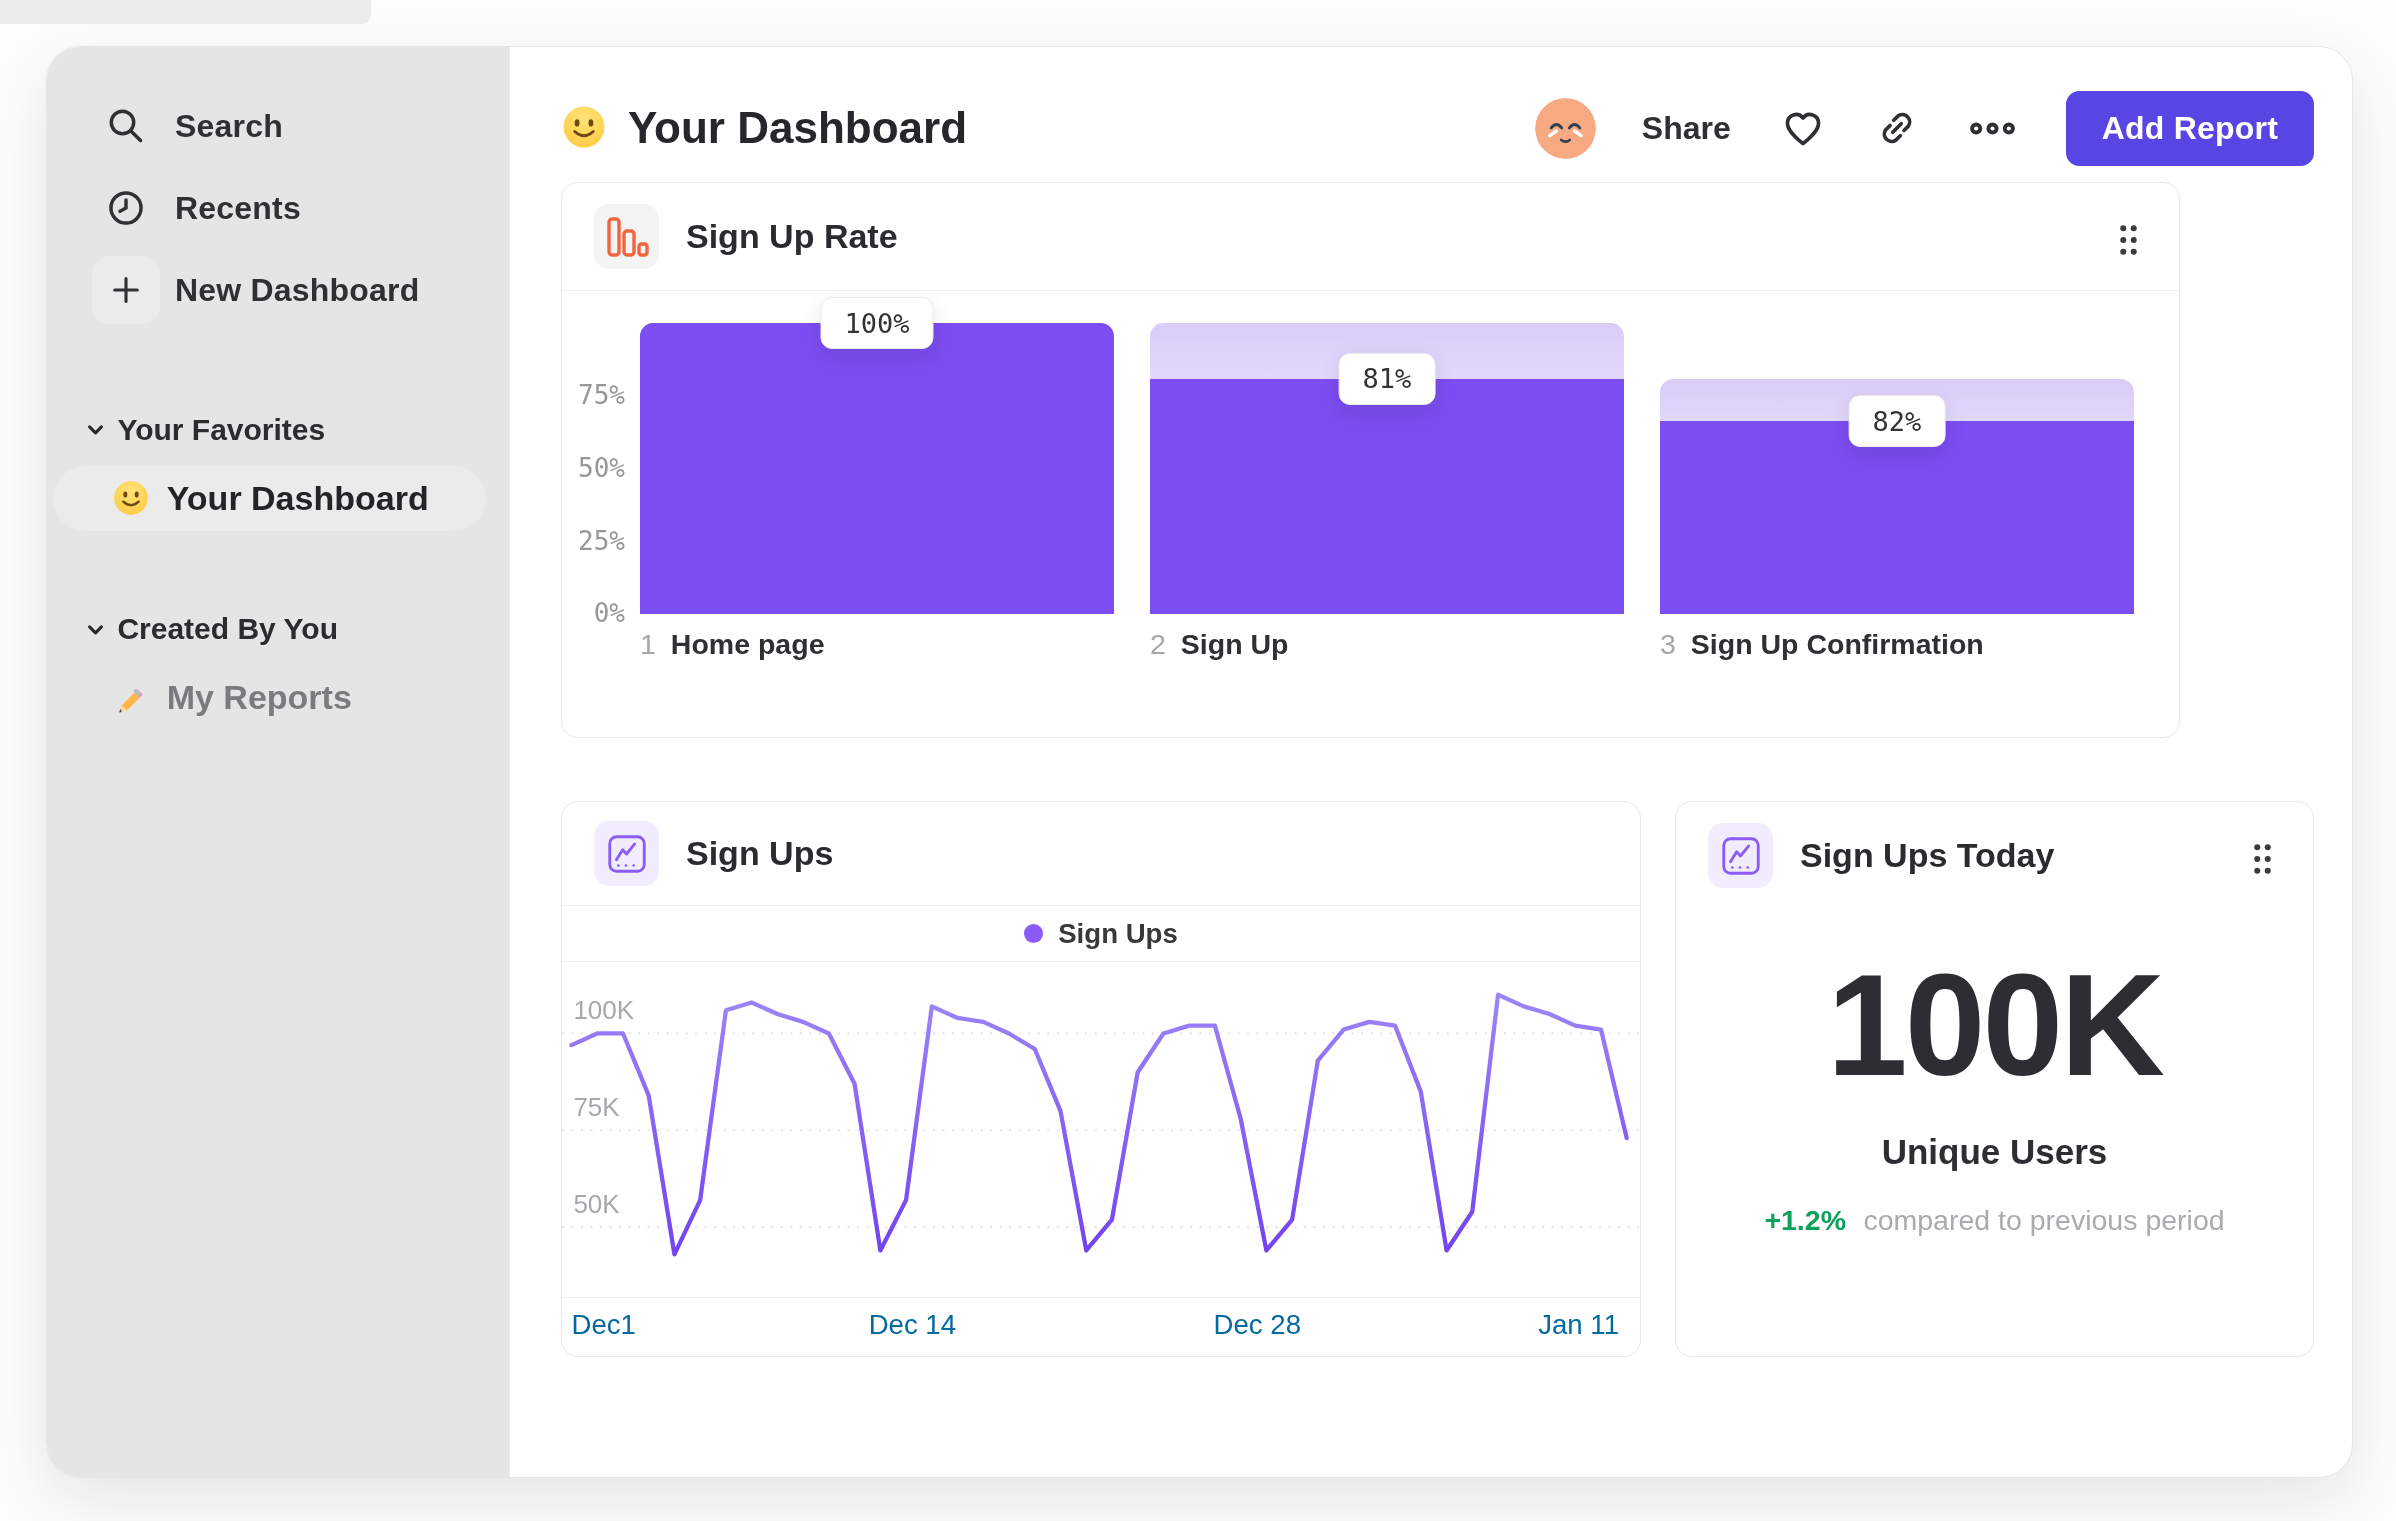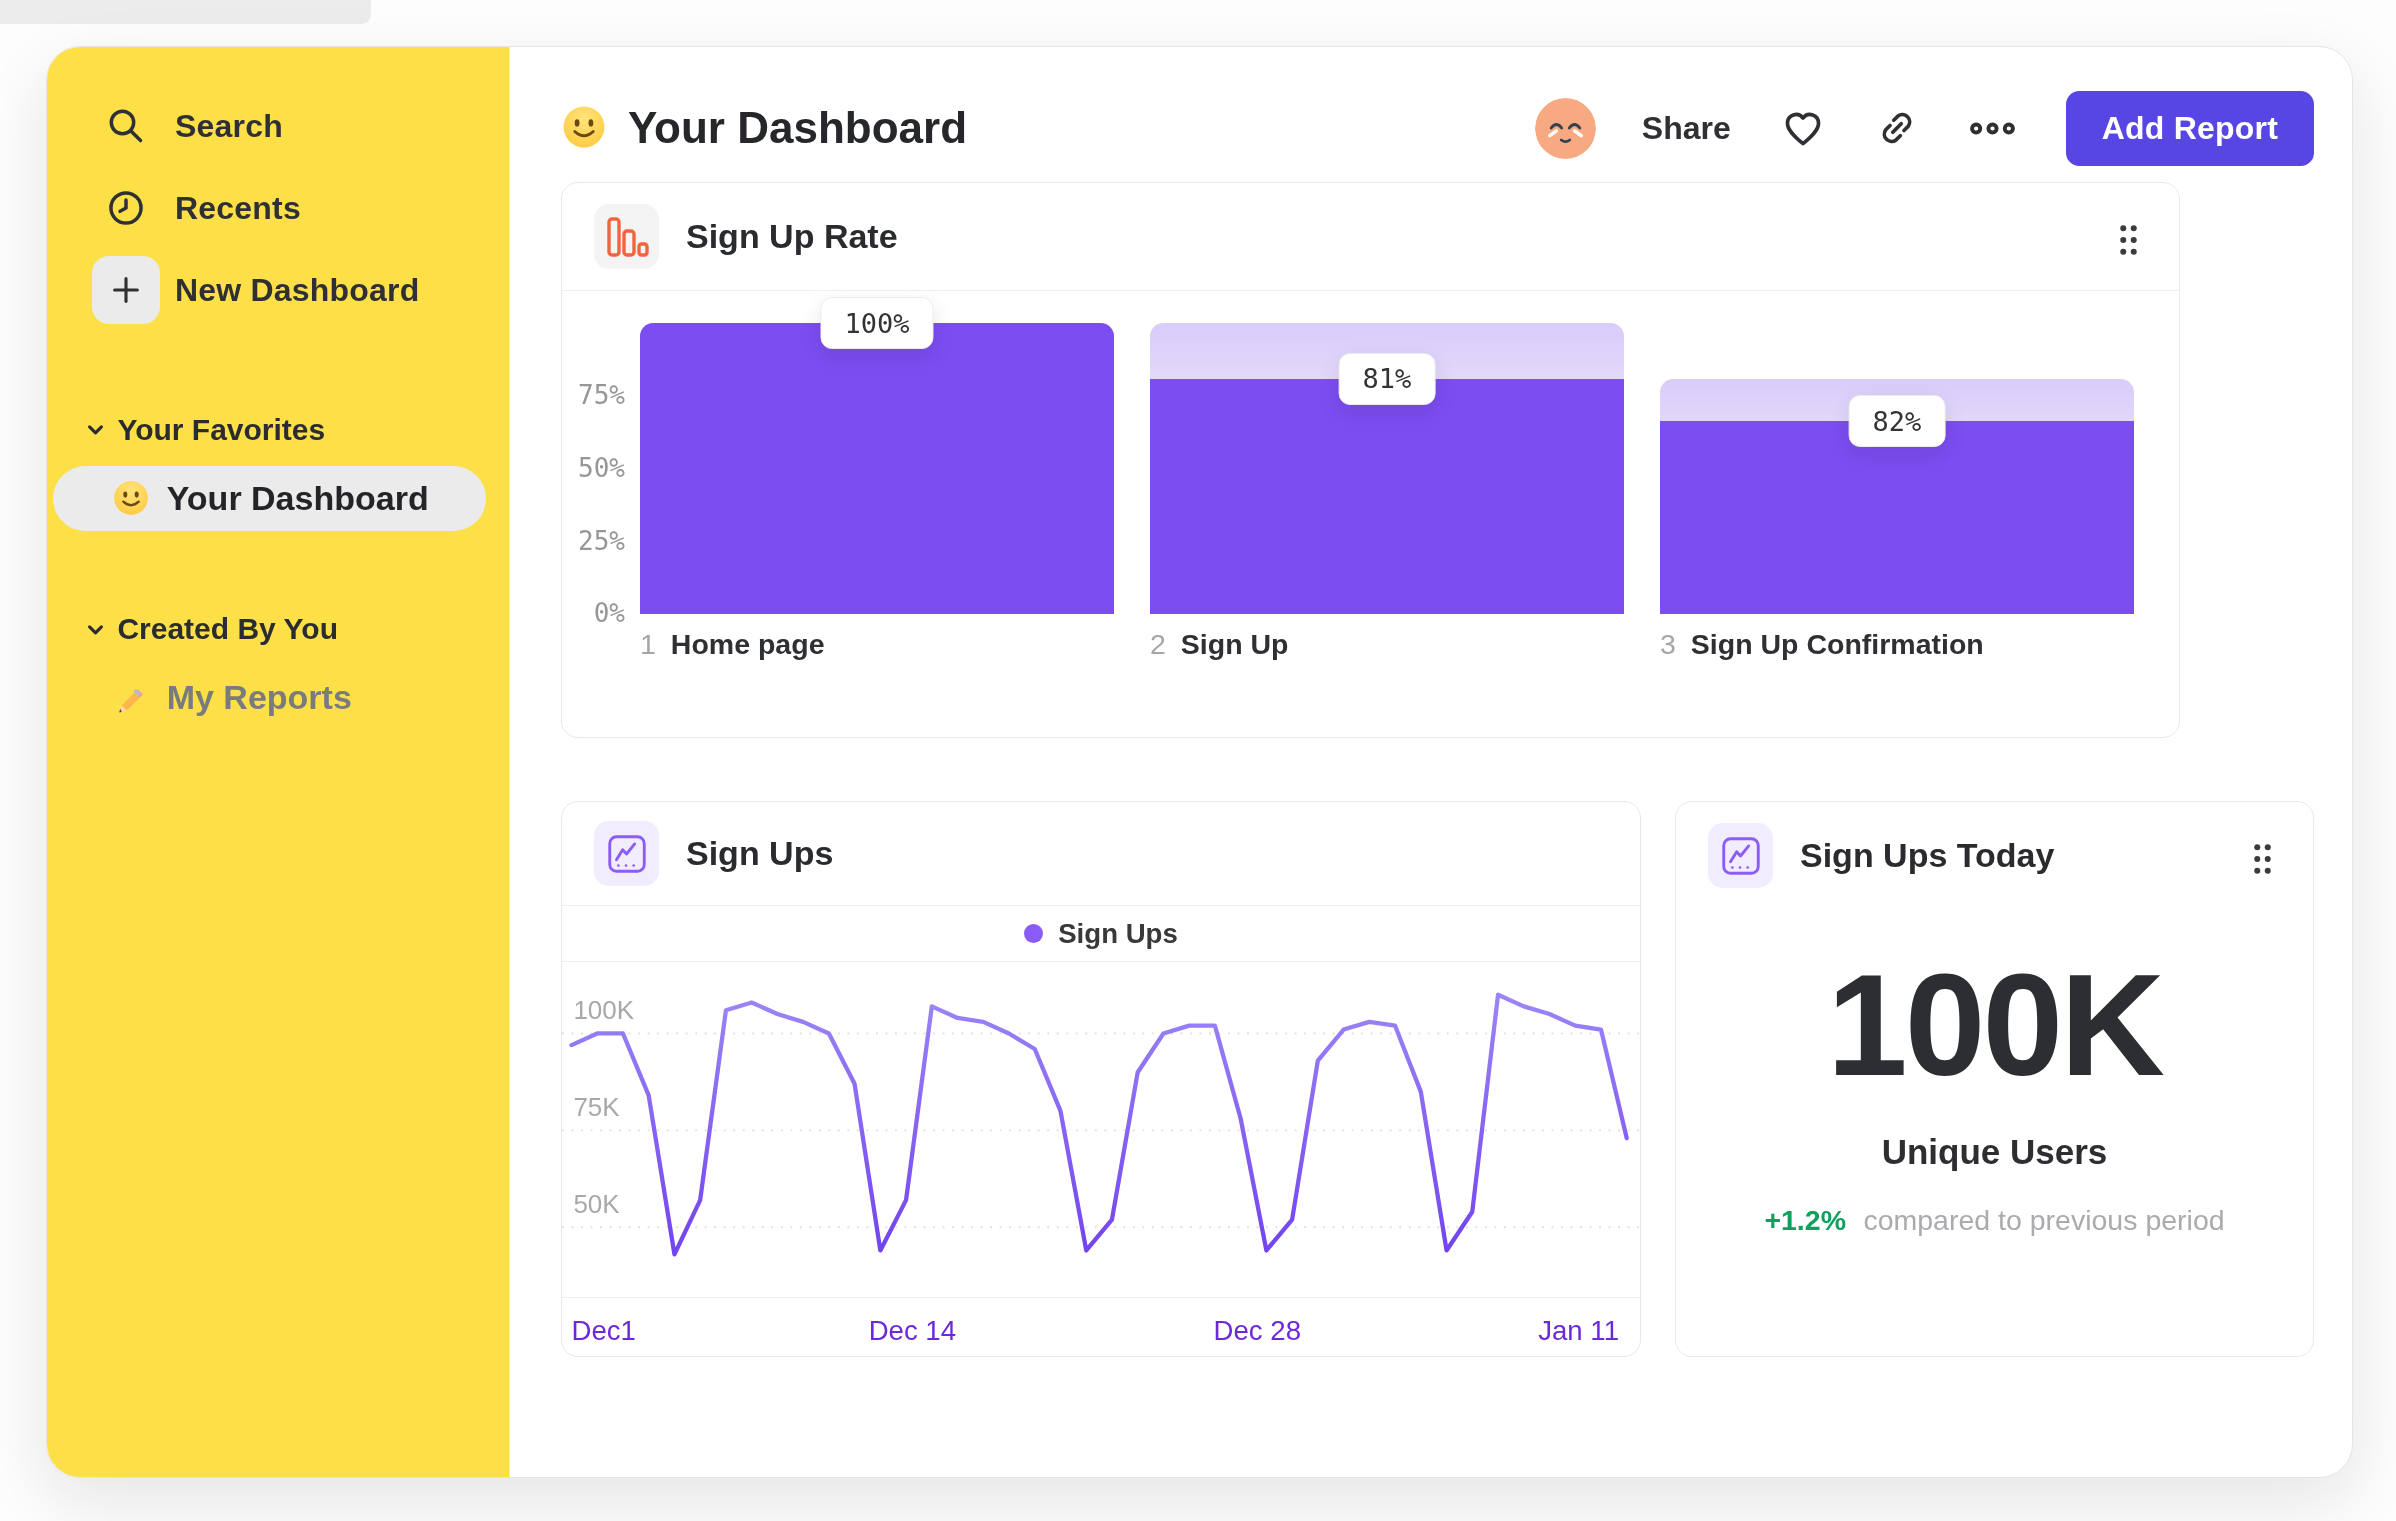--- a/index.html
+++ b/index.html
@@ -3,21 +3,21 @@
 <meta charset="utf-8">
 <style>
   html,body{margin:0;padding:0;width:2397px;height:1522px;overflow:hidden;background:#ffffff;
     font-family:"Liberation Sans","DejaVu Sans",sans-serif;color:#2b2c2f;}
   .mono{font-family:"DejaVu Sans Mono",monospace;}
   .stage{position:absolute;inset:0;background:#fdfdfd;}
   .top-strip{position:absolute;left:0;top:0;width:371px;height:24px;background:#ececec;border-bottom-right-radius:9.5px;}
   .window{position:absolute;left:46px;top:46px;width:2305px;height:1430px;background:#ffffff;
     border:1px solid #e5e5e5;border-radius:34px;box-shadow:0 23px 67px rgba(20,20,43,.10);display:flex;overflow:hidden;}
   
-  .sidebar{width:463px;min-width:463px;background:#fde047;border-right:1px solid #ebebeb;padding-top:38px;box-sizing:border-box;}
+  .sidebar{width:463px;min-width:463px;background:#e5e5e5;border-right:1px solid #ebebeb;padding-top:38px;box-sizing:border-box;}
   .nav-item{display:flex;align-items:center;height:82px;padding-left:45px;cursor:pointer;}
   .icon-slot{width:68px;display:flex;align-items:center;justify-content:center;}
   .plus-box{width:68px;height:68px;background:#ebebeb;border-radius:17px;display:flex;align-items:center;justify-content:center;}
   .nav-label{margin-left:15px;font-size:32px;font-weight:700;color:#2f3033;letter-spacing:0.2px;}
   .section{margin-top:68px;}
   .section-head{display:flex;align-items:center;padding-left:38px;height:61px;cursor:pointer;}
   .section-head .chev{margin-right:11.4px;display:flex;}
   .section-title{font-size:30px;font-weight:700;color:#2b2c2f;}
   .side-row{display:flex;align-items:center;height:65px;padding-left:57px;margin:5.7px 23px 0 5.7px;border-radius:38px;cursor:pointer;}
   .side-row.selected{background:#ebebeb;}
@@ -61,21 +61,21 @@
   .funnel-labels .fl{flex:1;display:flex;align-items:baseline;font-size:28.5px;}
   .fl .num{color:#a5a6a9;font-weight:500;margin-right:15px;}
   .fl .lab{color:#2f3033;font-weight:700;}
   
   .bottom-row{display:flex;gap:34px;margin-top:63px;}
   .line-card{width:1080px;height:556px;}
   .chart-wrap{position:relative;height:335px;}
   .chart-wrap svg{position:absolute;inset:0;width:100%;height:100%;}
   .gridlab{position:absolute;left:11.4px;font-size:26px;color:#a7a8ab;transform:translateY(-100%);margin-top:-7.6px;}
   .x-labels{position:relative;height:63px;}
-  .x-labels span{position:absolute;top:17px;font-size:27.6px;color:#6d28d9;}
+  .x-labels span{position:absolute;top:11px;font-size:27.6px;color:#0369a1;}
   .xl-0{left:9.5px;} .xl-1{left:32.5%;transform:translateX(-50%);} .xl-2{left:64.5%;transform:translateX(-50%);} .xl-3{right:21px;}
   
   .kpi-card{width:639px;height:556px;}
   .kpi-body{display:flex;flex-direction:column;align-items:center;}
   .kpi-value{font-size:145px;font-weight:700;color:#2d2e32;letter-spacing:-2.9px;margin-top:44px;line-height:1;}
   .kpi-label{font-size:35px;font-weight:700;color:#2d2e32;margin-top:34px;}
   .kpi-delta{margin-top:32px;font-size:28.5px;}
   .kpi-delta .pos{color:#0da15c;font-weight:700;margin-top:24px;}
   .kpi-delta .suffix{color:#aaabae;font-weight:400;margin-left:9.5px;}
 </style>

